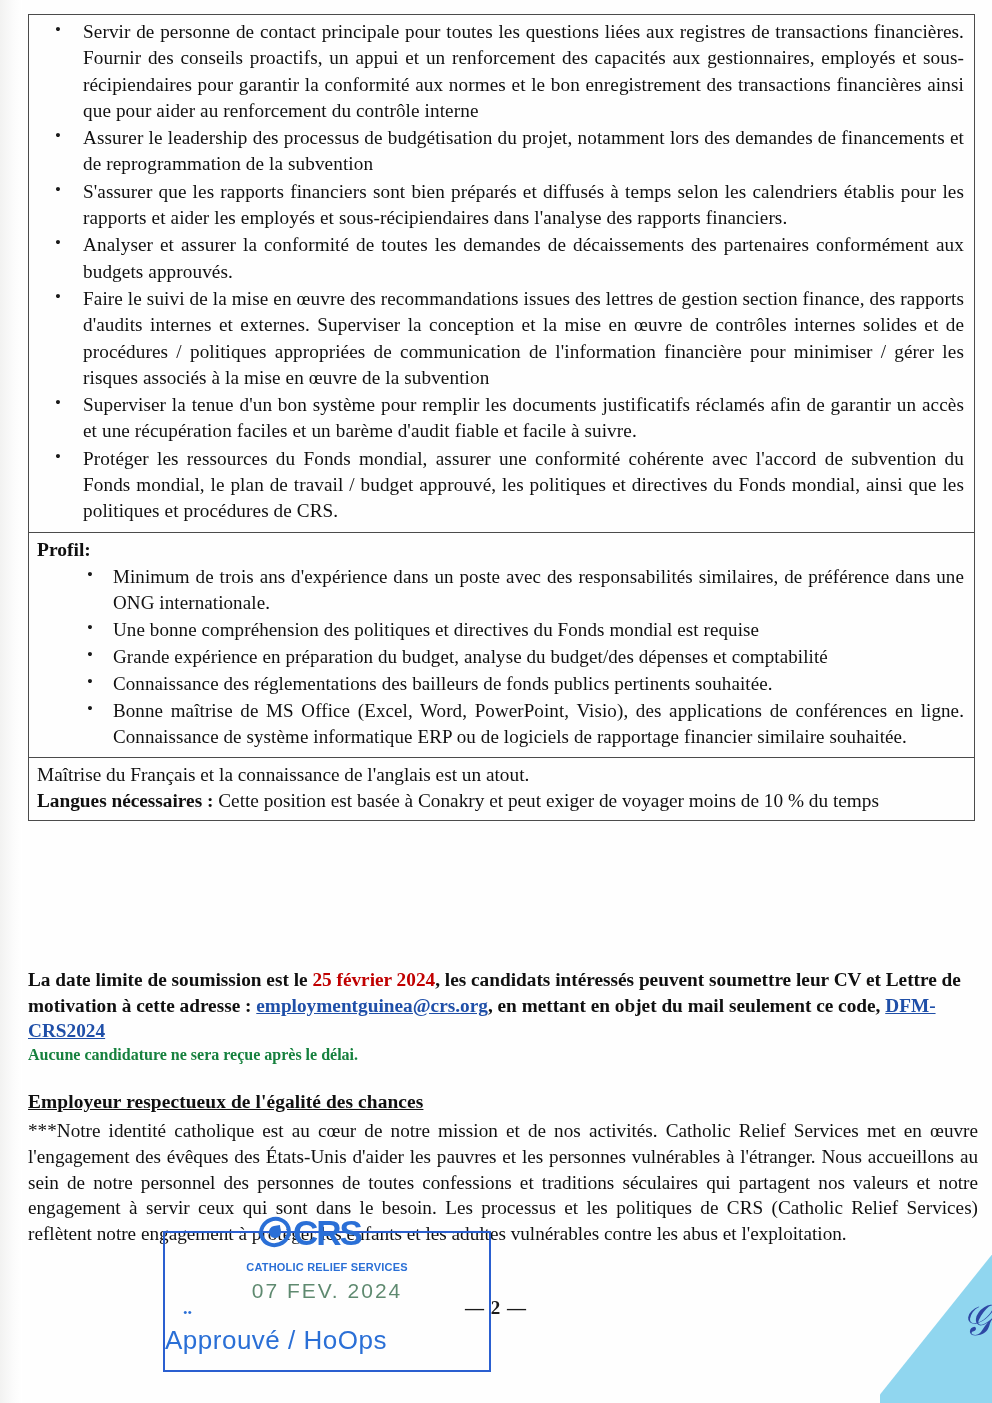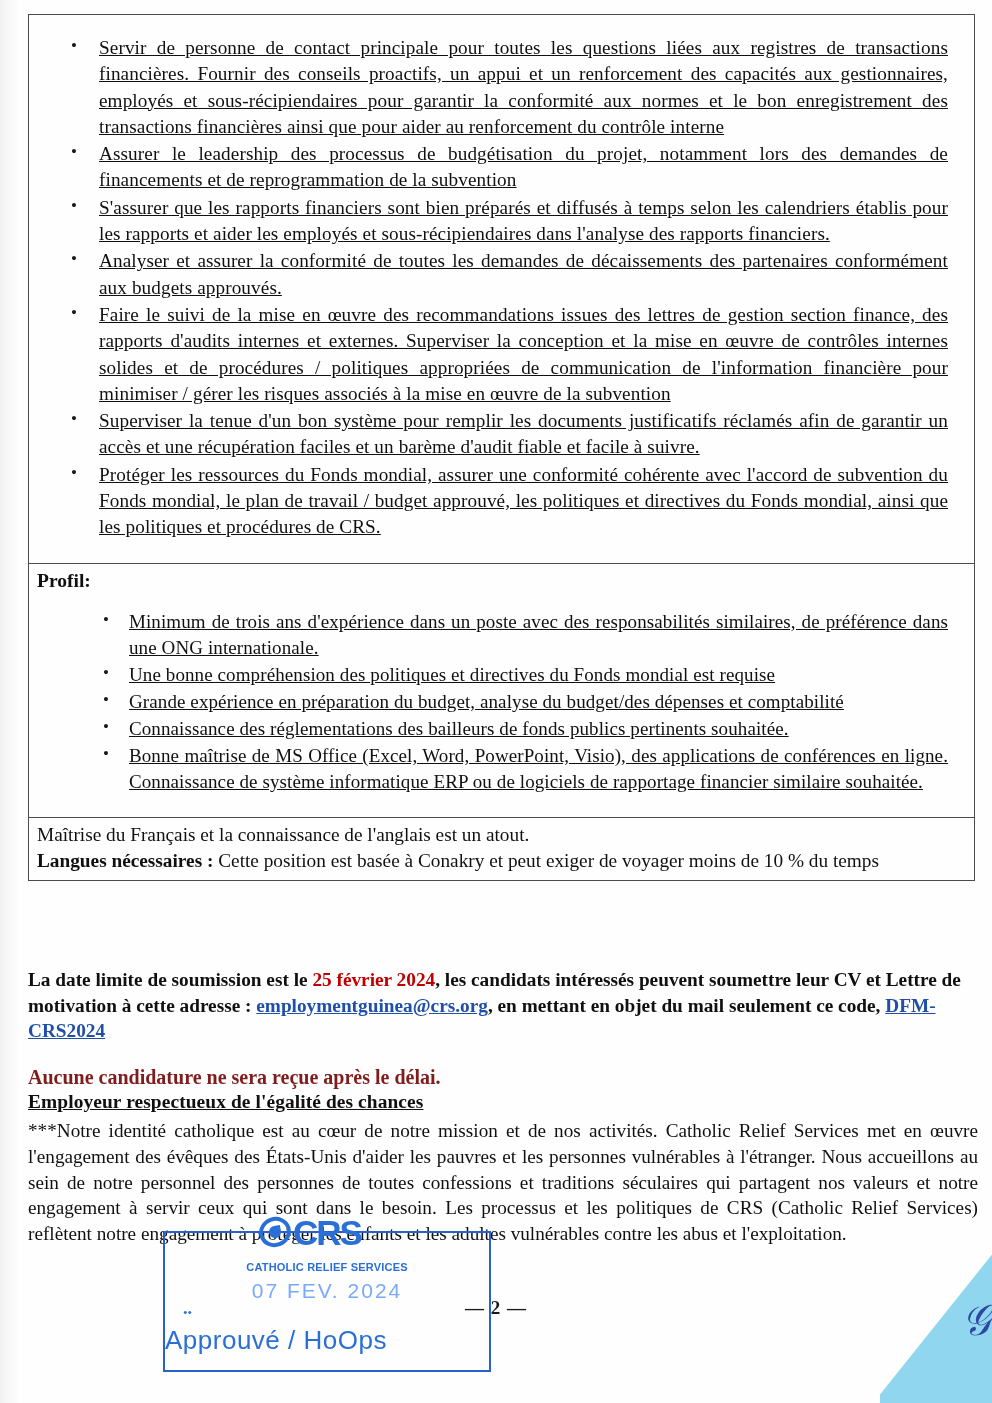--- a/index.html
+++ b/index.html
@@ -42,23 +42,22 @@
   .table-cell {
     box-sizing: border-box;
     padding: 4px 10px 6px 6px;
   }
   .table-cell + .table-cell {
     border-top: 1.5px solid #4b4b4b;
   }
 
   ul.bullets {
     list-style: none;
-    margin: 16px;
+    margin: 0;
     padding: 0;
-    text-decoration: underline;
   }
   ul.bullets > li {
     position: relative;
     padding-left: 48px;
     margin: 0 0 1px 0;
     font-size: 19.2px;
     line-height: 1.37;
     text-align: justify;
     text-justify: inter-word;
     letter-spacing: 0.1px;
@@ -102,25 +101,24 @@
     font-size: 19.3px;
     line-height: 1.33;
     text-align: left;
   }
   .submission .hl-red { color: #c00000; }
   .submission .link {
     color: #1f4fa8;
     text-decoration: underline;
   }
   .red-warning {
-    color: #7f1d1d;
-    font-weight: bold;
-    font-size: 20px;
+    color: #15803d;
+    font-weight: bold;
+    font-size: 16px;
     line-height: 1.33;
-    margin-top: 20px;
   }
 
   
   .eeo-title {
     position: absolute;
     left: 28px;
     top: 1091px;
     font-weight: bold;
     font-size: 19.4px;
     text-decoration: underline;
@@ -209,21 +207,21 @@
     margin-top: 12px;
   }
   .stamp-date {
     position: absolute;
     left: 0;
     top: 46px;
     width: 100%;
     text-align: center;
     font-family: "Liberation Sans", sans-serif;
     font-size: 21px;
-    color: #3b82f6;
+    color: #14532d;
     opacity: 0.68;
     letter-spacing: 2px;
   }
   .stamp-approved {
     position: absolute;
     left: 0;
     top: 92px;
     width: 100%;
     font-family: "Liberation Sans", sans-serif;
     font-size: 26px;

